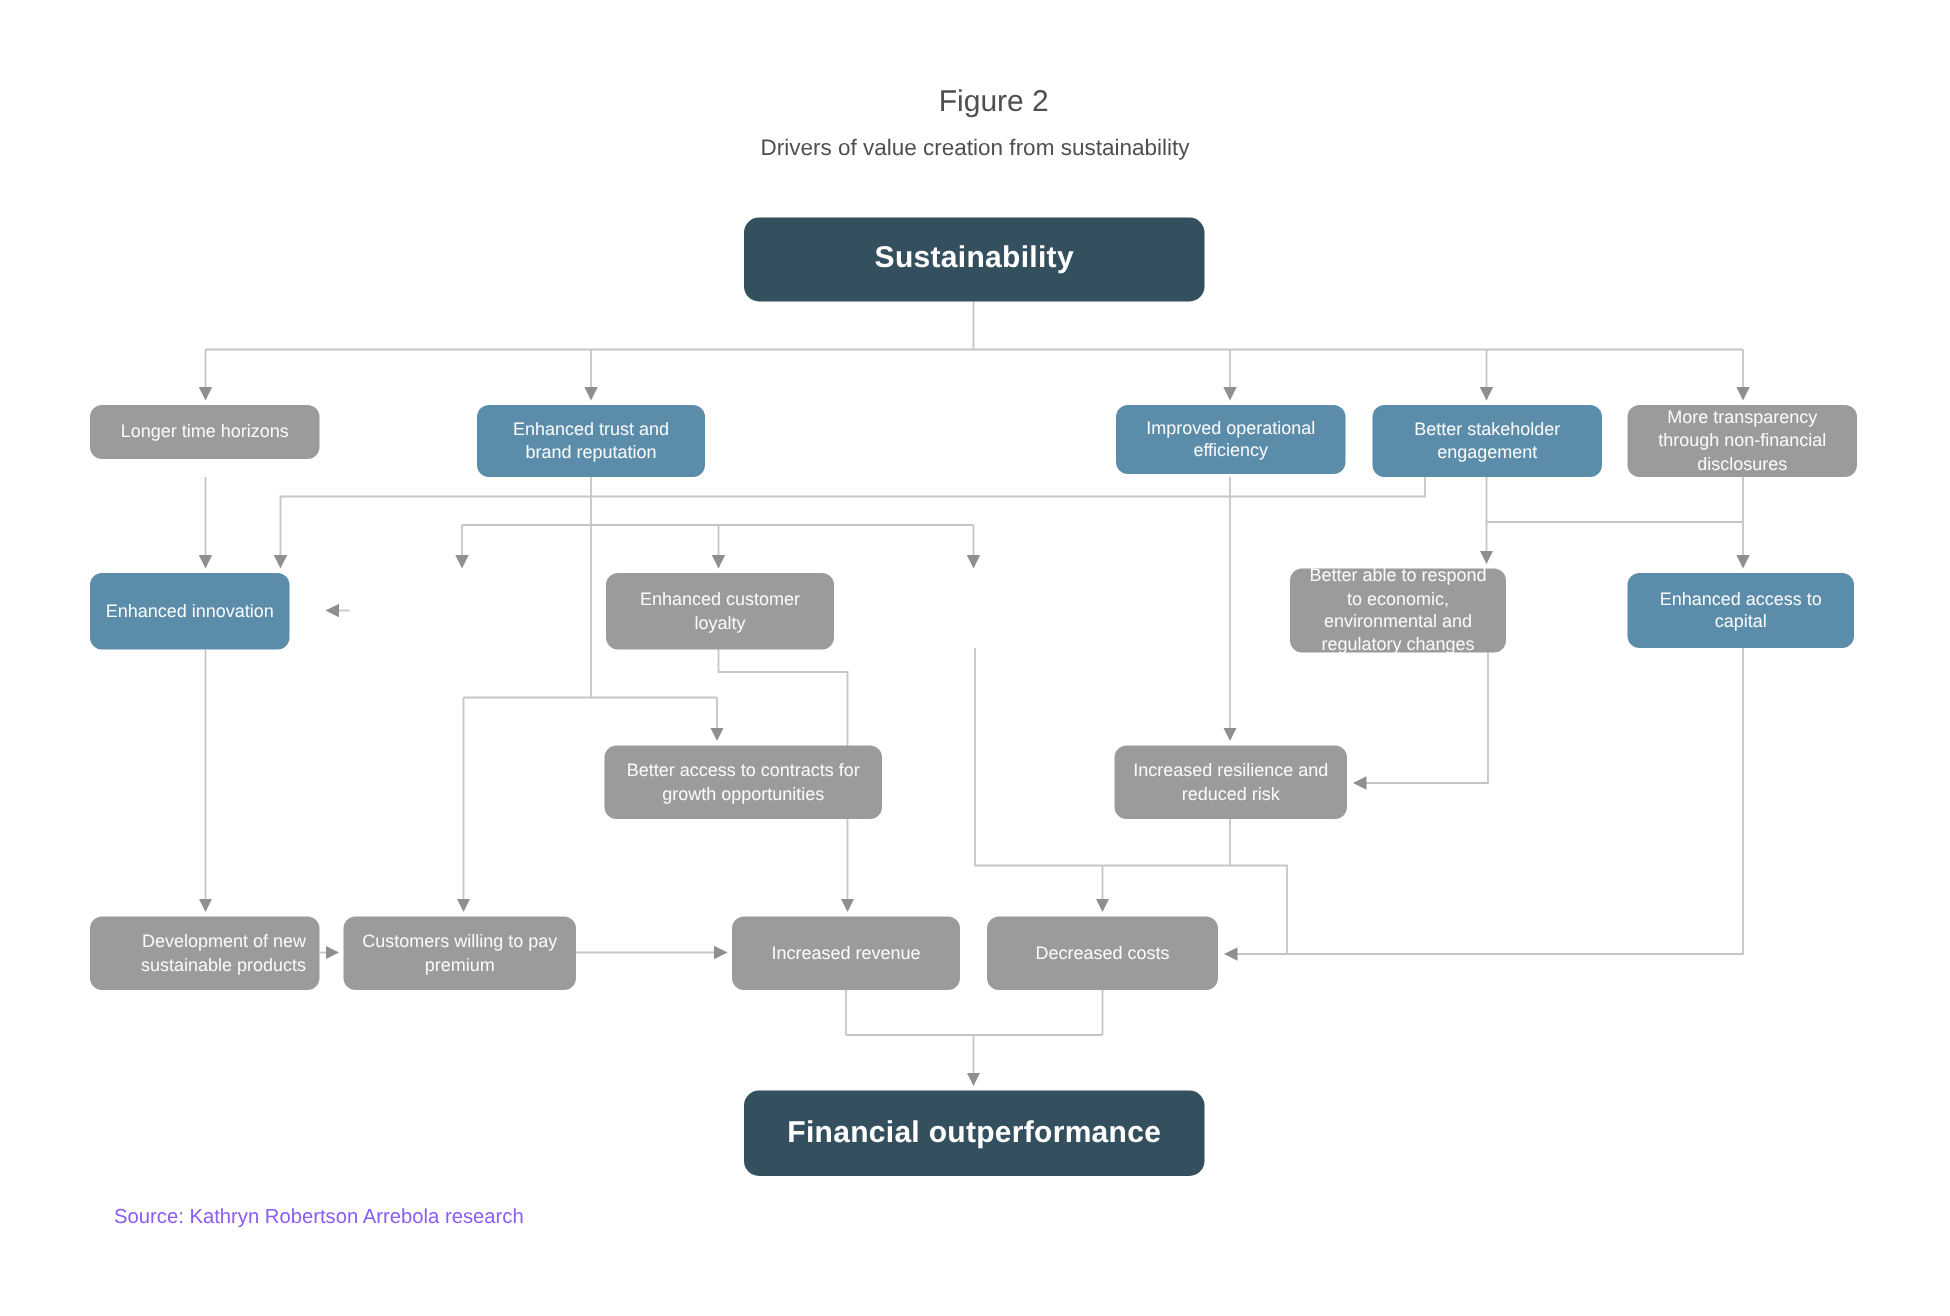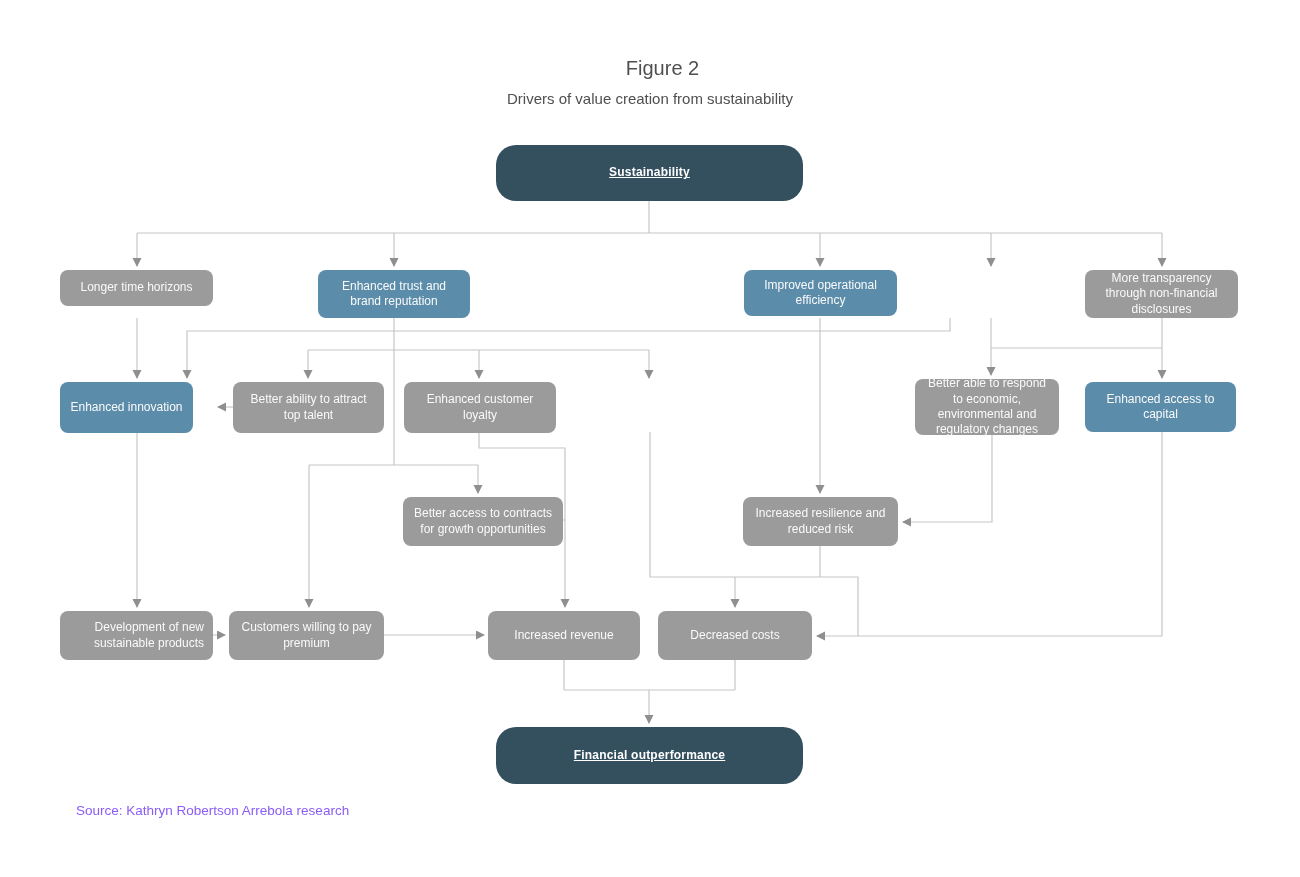--- a/index.html
+++ b/index.html
@@ -13,21 +13,21 @@
   .canvas{position:absolute;left:0;top:0;width:1300px;height:877px;}
   svg.connectors{position:absolute;left:0;top:0;}
   svg.connectors polyline{fill:none;stroke:var(--line);stroke-width:1.2;}
   .node{
     position:absolute;border-radius:8px;display:flex;align-items:center;justify-content:center;
     text-align:center;color:#fafafa;font-size:12px;line-height:1.28;padding:4px 9px;
     box-sizing:border-box;
   }
   .node.gray{background:var(--gray);}
   .node.blue{background:var(--blue);}
-  .node.dark{background:var(--dark);border-radius:20px;font-weight:700;font-size:12px;letter-spacing:.2px;color:#ffffff;text-decoration:underline;}
+  .node.dark{background:var(--dark);border-radius:10px;font-weight:700;font-size:20px;letter-spacing:.2px;color:#ffffff;}
   .source{position:absolute;left:76px;top:803px;font-size:13.5px;color:#8b5cf6;}
 </style>
 </head>
 <body>
 
 <div class="page">
   <div class="canvas">
     <svg class="connectors" width="1300" height="877" viewBox="0 0 1300 877">
       <defs>
         <marker id="arrowhead" markerUnits="userSpaceOnUse" markerWidth="11" markerHeight="11" refX="8" refY="4.5" orient="auto">
@@ -76,39 +76,39 @@
       </div>
       <div class="node gray" style="left: 60px; top: 270px; width: 153px; height: 36px;">
         <span>Longer time horizons</span>
       </div>
       <div class="node blue" style="left: 318px; top: 270px; width: 152px; height: 48px;">
         <span>Enhanced trust and brand reputation</span>
       </div>
       <div class="node blue" style="left: 744px; top: 270px; width: 153px; height: 46px;">
         <span>Improved operational efficiency</span>
       </div>
+      <div class="node blue" style="left: 915px; top: 270px; width: 153px; height: 48px;">
+        <span>Better stakeholder engagement</span>
+      </div>
       <div class="node gray" style="left: 1085px; top: 270px; width: 153px; height: 48px;">
         <span>More transparency through non-financial disclosures</span>
       </div>
       <div class="node blue" style="left: 60px; top: 382px; width: 133px; height: 51px;">
         <span>Enhanced innovation</span>
       </div>
-      <div class="node gray" style="left: 233px; top: 382px; width: 151px; height: 51px;">
-        <span>Better ability to attract top talent</span>
-      </div>
       <div class="node gray" style="left: 404px; top: 382px; width: 152px; height: 51px;">
         <span>Enhanced customer loyalty</span>
       </div>
-      <div class="node gray" style="left: 915px; top: 379px; width: 144px; height: 56px;">
+      <div class="node gray" style="left: 860px; top: 379px; width: 144px; height: 56px;">
         <span>Better able to respond to economic, environmental and regulatory changes</span>
       </div>
       <div class="node blue" style="left: 1085px; top: 382px; width: 151px; height: 50px;">
         <span>Enhanced access to capital</span>
       </div>
-      <div class="node gray" style="left: 403px; top: 497px; width: 160px; height: 49px;">
+      <div class="node gray" style="left: 403px; top: 497px; width: 185px; height: 49px;">
         <span>Better access to contracts for growth opportunities</span>
       </div>
       <div class="node gray" style="left: 743px; top: 497px; width: 155px; height: 49px;">
         <span>Increased resilience and reduced risk</span>
       </div>
       <div class="node gray" style="left: 60px; top: 611px; width: 153px; height: 49px; text-align: right;">
         <span>Development of new sustainable products</span>
       </div>
       <div class="node gray" style="left: 229px; top: 611px; width: 155px; height: 49px;">
         <span>Customers willing to pay premium</span>

